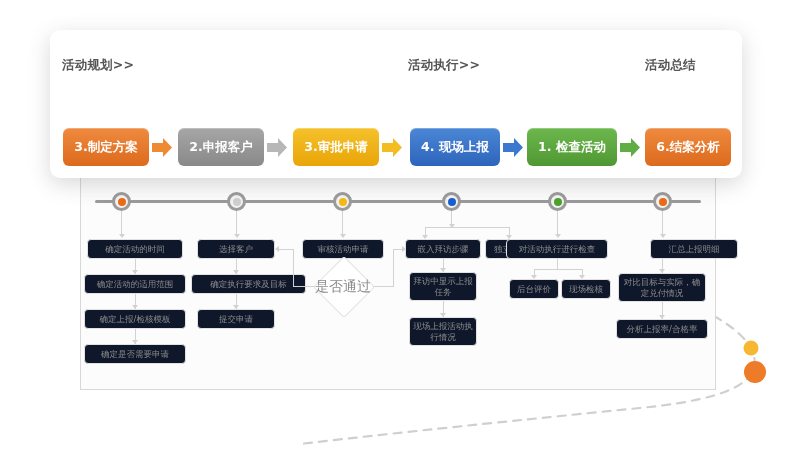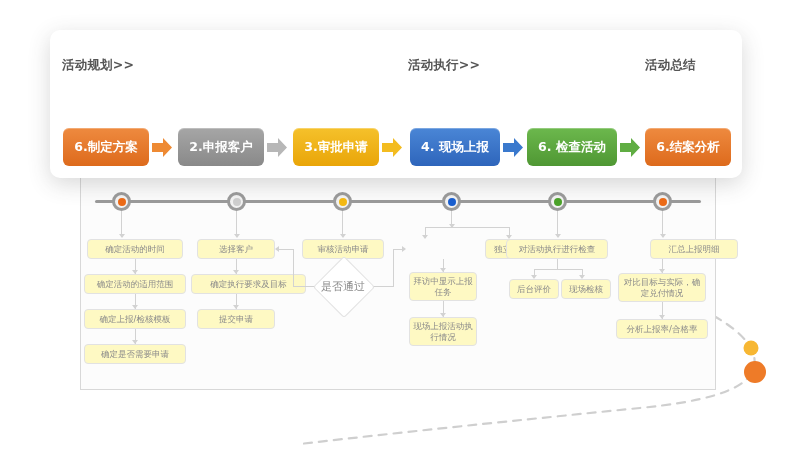--- a/index.html
+++ b/index.html
@@ -36,28 +36,28 @@
   .tl-stem{position:absolute;width:1px;background:#d2d2d2;top:34px;}
   .tl-stem::after{
     content:"";position:absolute;left:-2.5px;bottom:-1px;
     border-left:3px solid transparent;border-right:3px solid transparent;
     border-top:4px solid #d2d2d2;
   }
 
   
   .fbox{
     position:absolute;box-sizing:border-box;
-    background:#fef9c3;border:1px solid #e2e2e2;border-radius:4px;
+    background:#0f172a;border:1px solid #e2e2e2;border-radius:4px;
     color:#8b8b8b;font-size:8.5px;line-height:11px;
     display:flex;align-items:center;justify-content:center;text-align:center;
     padding:2px 3px;
   }
   .fdiamond{
     position:absolute;box-sizing:border-box;
-    color:#8b8b8b;font-size:11px;line-height:11px;
+    color:#8b8b8b;font-size:14px;line-height:11px;
     display:flex;align-items:center;justify-content:center;text-align:center;
   }
   .fdiamond .dshape{
     position:absolute;left:50%;top:50%;width:42px;height:42px;margin:-21px 0 0 -21px;
     border:1px solid #e2e2e2;background:#fff;transform:rotate(45deg);border-radius:3px;
   }
   .fdiamond span{position:relative;z-index:2;white-space:nowrap;}
 
   .conn{position:absolute;background:#d2d2d2;}
   .conn.v{width:1px;}
@@ -178,20 +178,21 @@
     <div class="conn v" style="left:312px;top:72px;height:38px;"></div>
     <div class="conn h" style="left:312px;top:72px;width:10px;"></div>
     <div class="arrow-r" style="left:321px;top:69px;"></div>
 
     <div class="conn h" style="left:344px;top:50px;width:85px;"></div>
     <div class="conn v" style="left:344px;top:50px;height:11px;"></div>
     <div class="conn v" style="left:428px;top:50px;height:11px;"></div>
     <div class="arrow-d" style="left:341px;top:58px;"></div>
     <div class="arrow-d" style="left:425px;top:58px;"></div>
 
+    <div class="fbox" style="left:324px;top:62px;width:76px;height:20px;">嵌入拜访步骤</div>
     <div class="fbox" style="left:404px;top:62px;width:52px;height:20px;">独立上报</div>
 
     <div class="conn v" style="left:362px;top:82px;height:13px;"></div>
     <div class="arrow-d" style="left:359px;top:91px;"></div>
 
     <div class="fbox" style="left:328px;top:95px;width:68px;height:29px;">拜访中显示上报任务</div>
     <div class="conn v" style="left:362px;top:124px;height:16px;"></div>
     <div class="arrow-d" style="left:359px;top:136px;"></div>
 
     <div class="fbox" style="left:328px;top:140px;width:68px;height:29px;">现场上报活动执行情况</div>
@@ -220,25 +221,25 @@
 
   </div>
 </div>
 
 <div class="card">
 
   <div class="phase-label" style="left:12px;top:27px;">活动规划&gt;&gt;</div>
   <div class="phase-label" style="left:358px;top:27px;">活动执行&gt;&gt;</div>
   <div class="phase-label" style="left:595px;top:27px;">活动总结</div>
 
-  <div class="step-btn" style="left:13px;width:86px;background:linear-gradient(#ee8a3f,#dd6a1c);box-shadow:inset 0 1px 0 rgba(255,255,255,.28);">6.制定方案</div>
+  <div class="step-btn" style="left:13px;width:86px;background:linear-gradient(#ee8a3f,#dd6a1c);box-shadow:inset 0 1px 0 rgba(255,255,255,.28);">3.制定方案</div>
   <div class="step-btn" style="left:128px;width:86px;background:linear-gradient(#a6a6a6,#898989);box-shadow:inset 0 1px 0 rgba(255,255,255,.28);">2.申报客户</div>
   <div class="step-btn" style="left:243px;width:86px;background:linear-gradient(#f5c12b,#e9a508);box-shadow:inset 0 1px 0 rgba(255,255,255,.30);">3.审批申请</div>
   <div class="step-btn" style="left:360px;width:90px;background:linear-gradient(#4a86d6,#2e65bb);box-shadow:inset 0 1px 0 rgba(255,255,255,.28);text-align:right;">4. 现场上报</div>
-  <div class="step-btn" style="left:477px;width:90px;background:linear-gradient(#6cb84d,#4f9733);box-shadow:inset 0 1px 0 rgba(255,255,255,.28);">6. 检查活动</div>
+  <div class="step-btn" style="left:477px;width:90px;background:linear-gradient(#6cb84d,#4f9733);box-shadow:inset 0 1px 0 rgba(255,255,255,.28);">1. 检查活动</div>
   <div class="step-btn" style="left:595px;width:86px;background:linear-gradient(#ee8a3f,#dd6a1c);box-shadow:inset 0 1px 0 rgba(255,255,255,.28);">6.结案分析</div>
 
   <svg class="step-arrow" style="left:102px;" viewBox="0 0 20 19">
     <path d="M0 5 H11 V0 L20 9.5 L11 19 V14 H0 Z" fill="#ee8a33"></path>
   </svg>
   <svg class="step-arrow" style="left:217px;" viewBox="0 0 20 19">
     <path d="M0 5 H11 V0 L20 9.5 L11 19 V14 H0 Z" fill="#b7b7b7"></path>
   </svg>
   <svg class="step-arrow" style="left:332px;" viewBox="0 0 20 19">
     <path d="M0 5 H11 V0 L20 9.5 L11 19 V14 H0 Z" fill="#f3bc20"></path>

